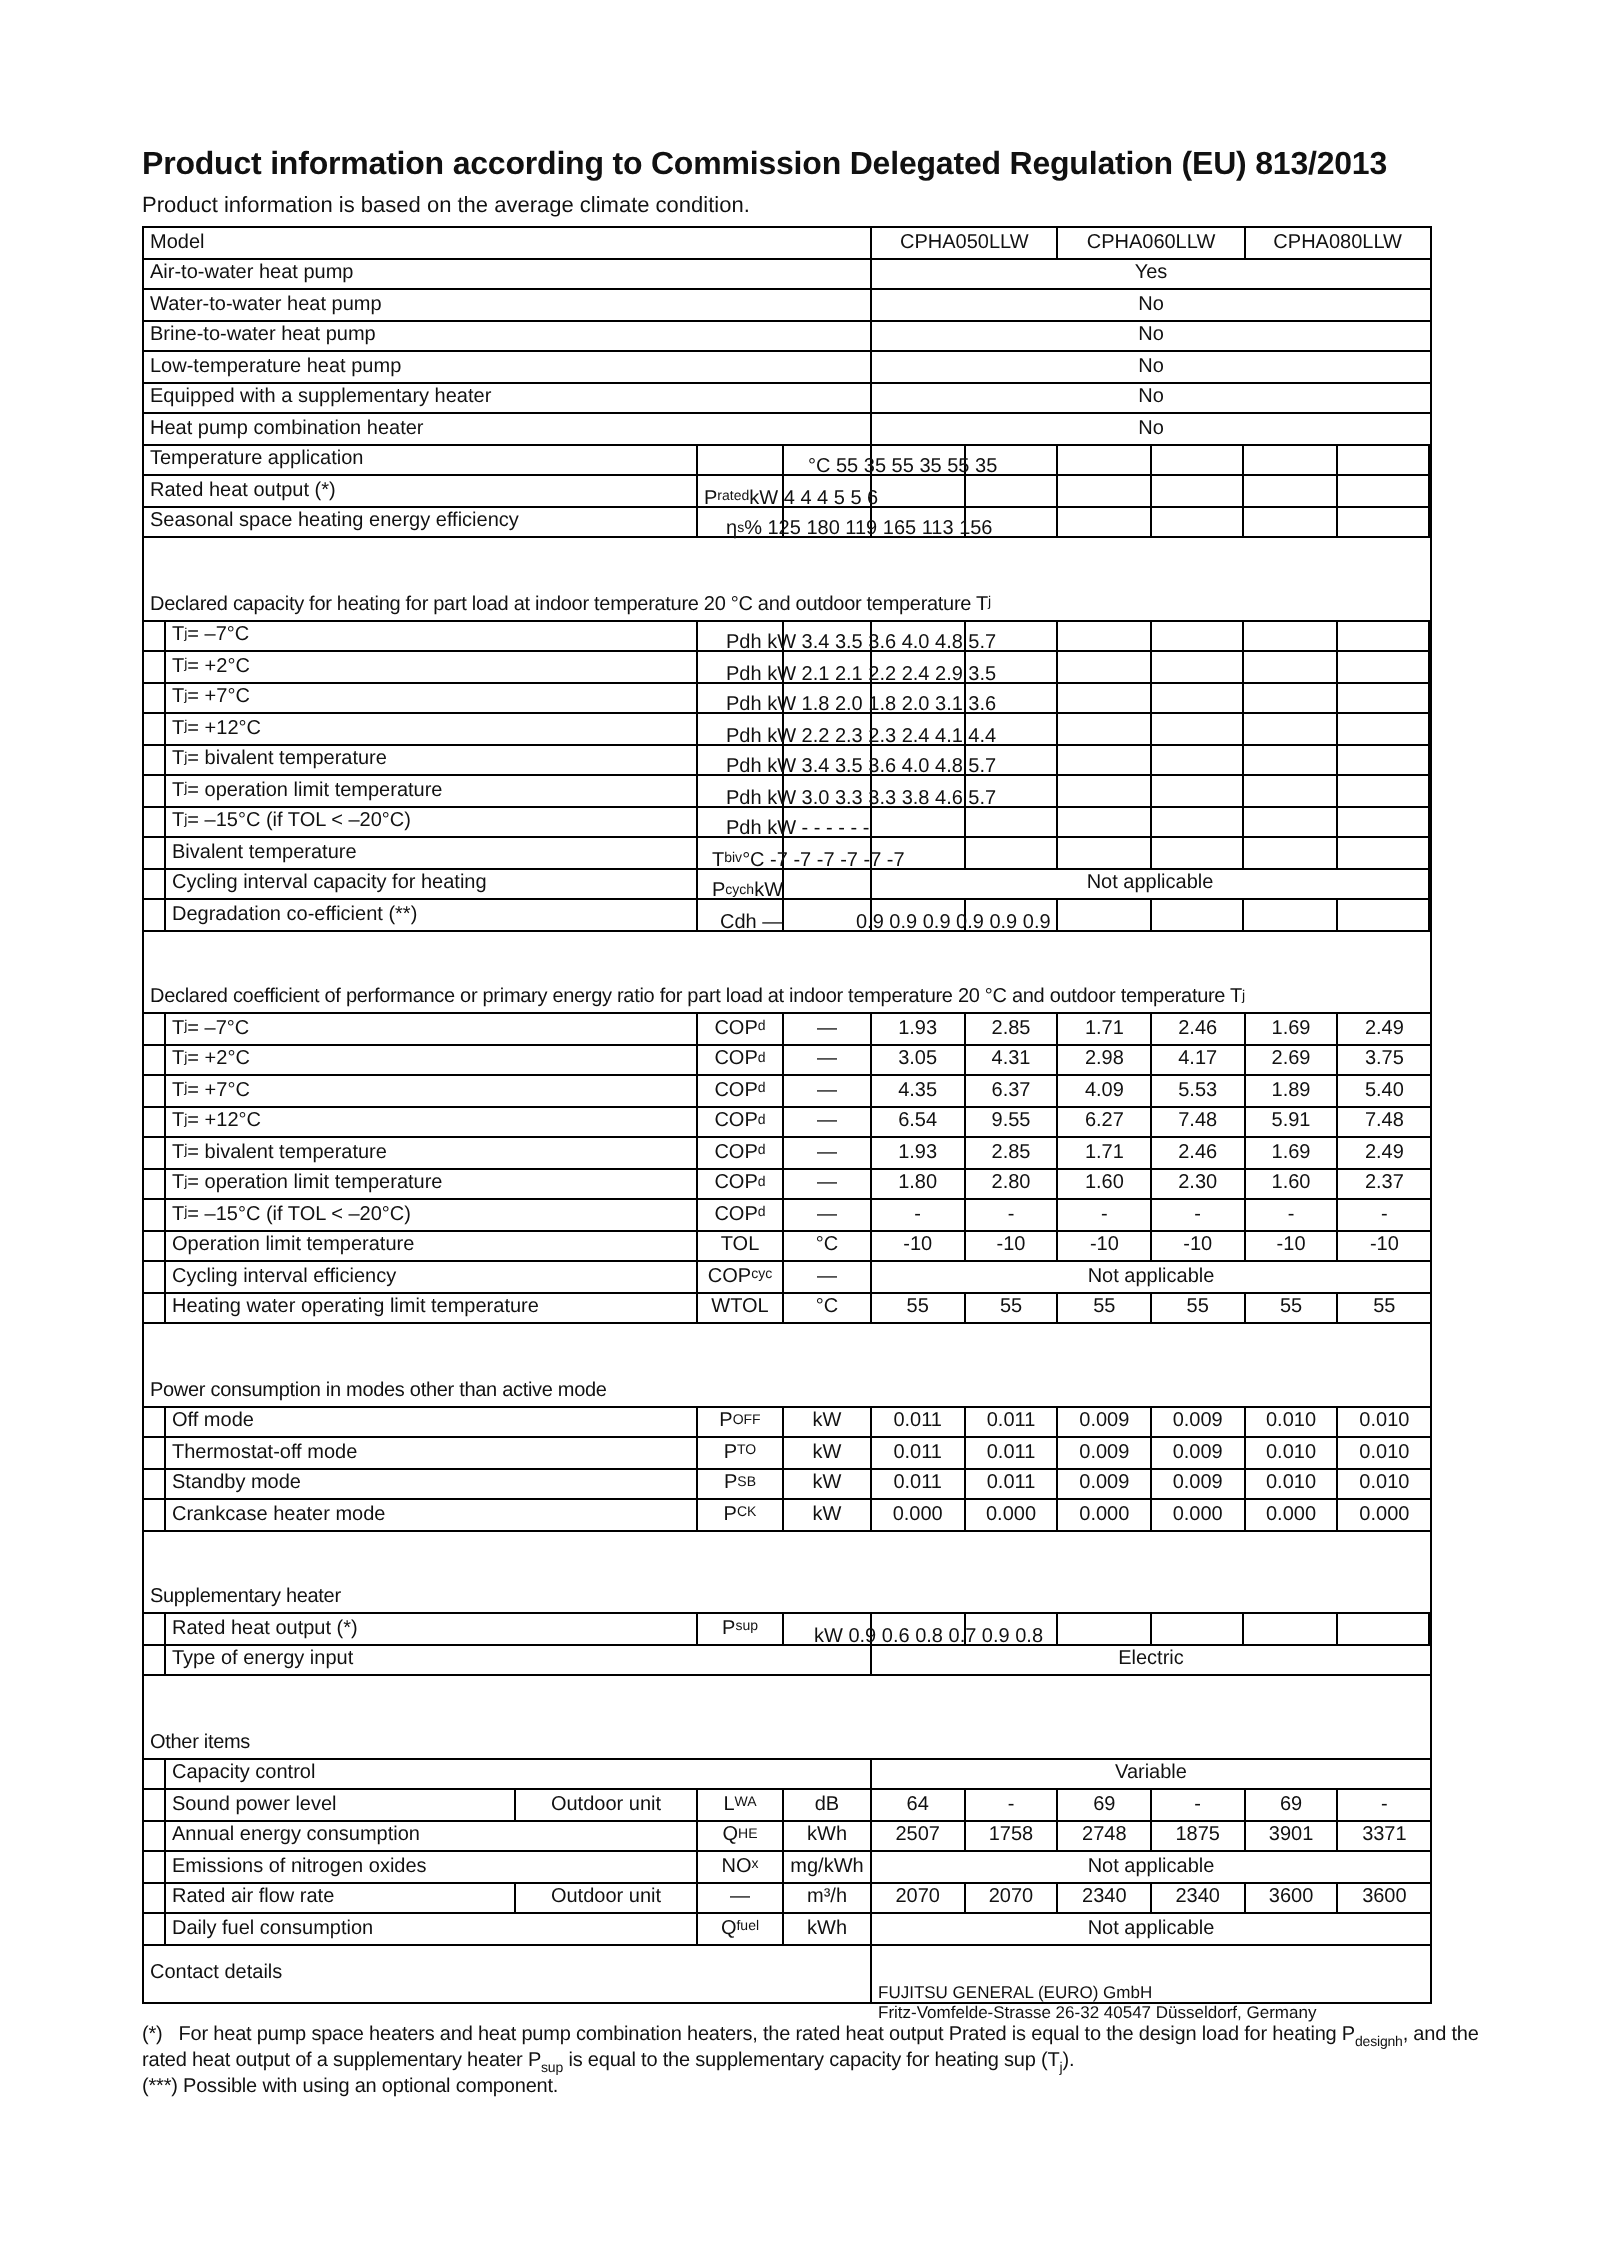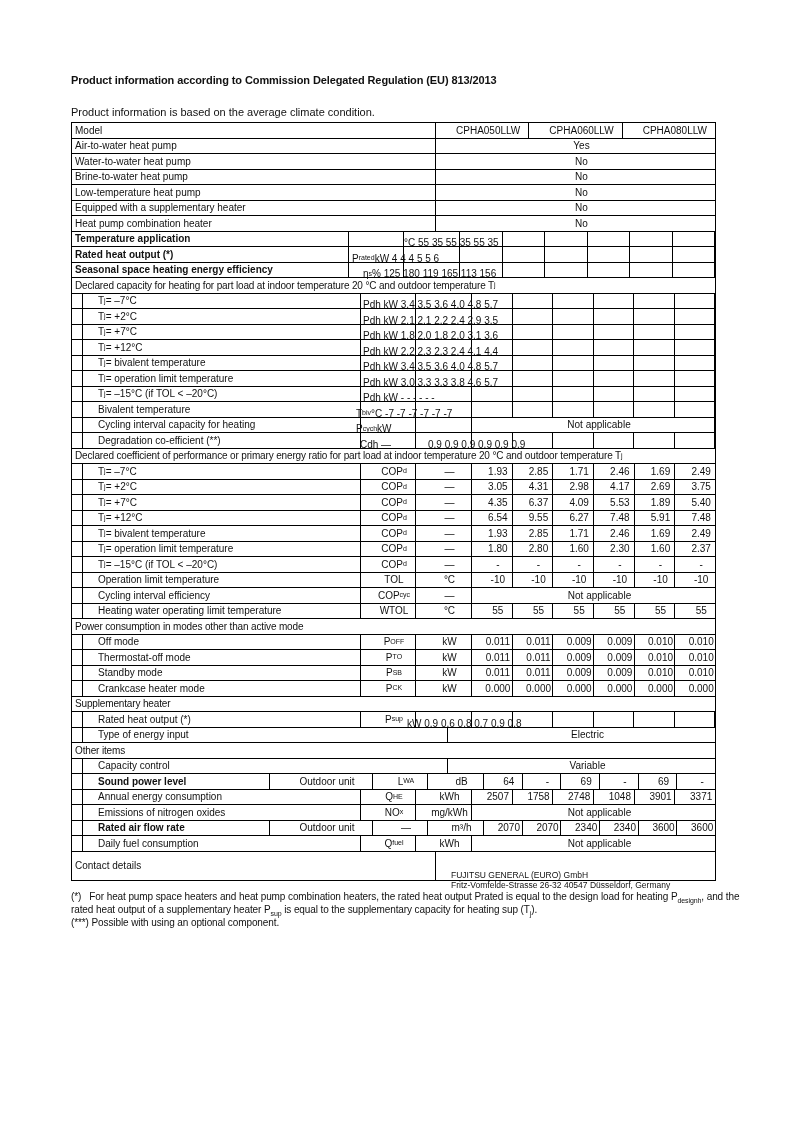--- a/index.html
+++ b/index.html
@@ -2,38 +2,38 @@
 <html><head>
 <meta charset="utf-8">
 <style>
   * { box-sizing: border-box; margin: 0; padding: 0; }
   body {
     width: 802px; height: 1134px; background: #ffffff;
     font-family: "Liberation Sans", "DejaVu Sans", sans-serif;
     color: #111; position: relative; overflow: hidden;
   }
   .content { position: absolute; left: 71px; top: 74px; width: 675px; }
-  .title { font-size: 11px; font-weight: bold; margin-bottom: 20px; letter-spacing: -0.1px; }
+  .title { font-size: 16px; font-weight: bold; margin-bottom: 5px; letter-spacing: -0.1px; }
   .sub { font-size: 11px; margin-bottom: 4px; }
   #ptable { border: 1px solid #000; width: 645px; }
-  .trow { display: flex; position: relative; height: 15.5px; border-bottom: 1px solid #000; font-size: 10px; gap: 12px; }
+  .trow { display: flex; position: relative; height: 15.5px; border-bottom: 1px solid #000; font-size: 10px; }
   .trow:last-child { border-bottom: none; }
   .trow.tall { height: 28px; }
   .c { border-right: 1px solid #000; display: flex; align-items: center; white-space: nowrap; overflow: visible; }
   .c:last-child { border-right: none; }
   .ind   { width: 11px; flex: none; }
-  .lw349 { width: 277px; flex: none; font-weight: bold; } .lw349i { width: 266px; flex: none; }
-  .lw436 { width: 364px; flex: none; } .lw436i { width: 353px; flex: none; } .lw258i { width: 175px; flex: none; font-weight: bold; }
+  .lw349 { width: 277px; flex: none; } .lw349i { width: 266px; flex: none; }
+  .lw436 { width: 364px; flex: none; } .lw436i { width: 353px; flex: none; } .lw258i { width: 175px; flex: none; }
   .outu  { width: 91px;  flex: none; }
   .sym   { width: 43px;  flex: none; }
   .unit  { width: 44px;  flex: none; }
   .grow  { flex: 1; }
   .ctr   { justify-content: center; padding: 0 1px; }
   .lab   { padding-left: 3px; }
-  .sec   { letter-spacing: -0.15px; }
+  .sec   { letter-spacing: -0.15px; margin-top: 26px; }
   .over  { position: absolute; top: 4px; height: 100%; display: flex; align-items: center;
            white-space: nowrap; z-index: 2; font-size: 10px; }
   sub { font-size: 7px; line-height: 0; }
   .contact-cell { flex-direction: column; align-items: flex-start; justify-content: center;
                   font-size: 8.5px; line-height: 10px; padding-left: 3px; margin-top: 28px; }
   .fnotes { margin-top: 9px; width: 674px; font-size: 10px; line-height: 13px; letter-spacing: -0.1px; }
 </style>
 </head>
 <body>
 
@@ -448,21 +448,21 @@
         <div class="c grow ctr">-</div>
       </div>
       <div class="trow">
         <div class="c ind"></div>
         <div class="c lw349i lab">Annual energy consumption</div>
         <div class="c sym ctr">Q<sub>HE</sub></div>
         <div class="c unit ctr">kWh</div>
         <div class="c grow ctr">2507</div>
         <div class="c grow ctr">1758</div>
         <div class="c grow ctr">2748</div>
-        <div class="c grow ctr">1048</div>
+        <div class="c grow ctr">1875</div>
         <div class="c grow ctr">3901</div>
         <div class="c grow ctr">3371</div>
       </div>
       <div class="trow">
         <div class="c ind"></div>
         <div class="c lw349i lab">Emissions of nitrogen oxides</div>
         <div class="c sym ctr">NO<sub>x</sub></div>
         <div class="c unit ctr">mg/kWh</div>
         <div class="c grow ctr">Not applicable</div>
       </div>

